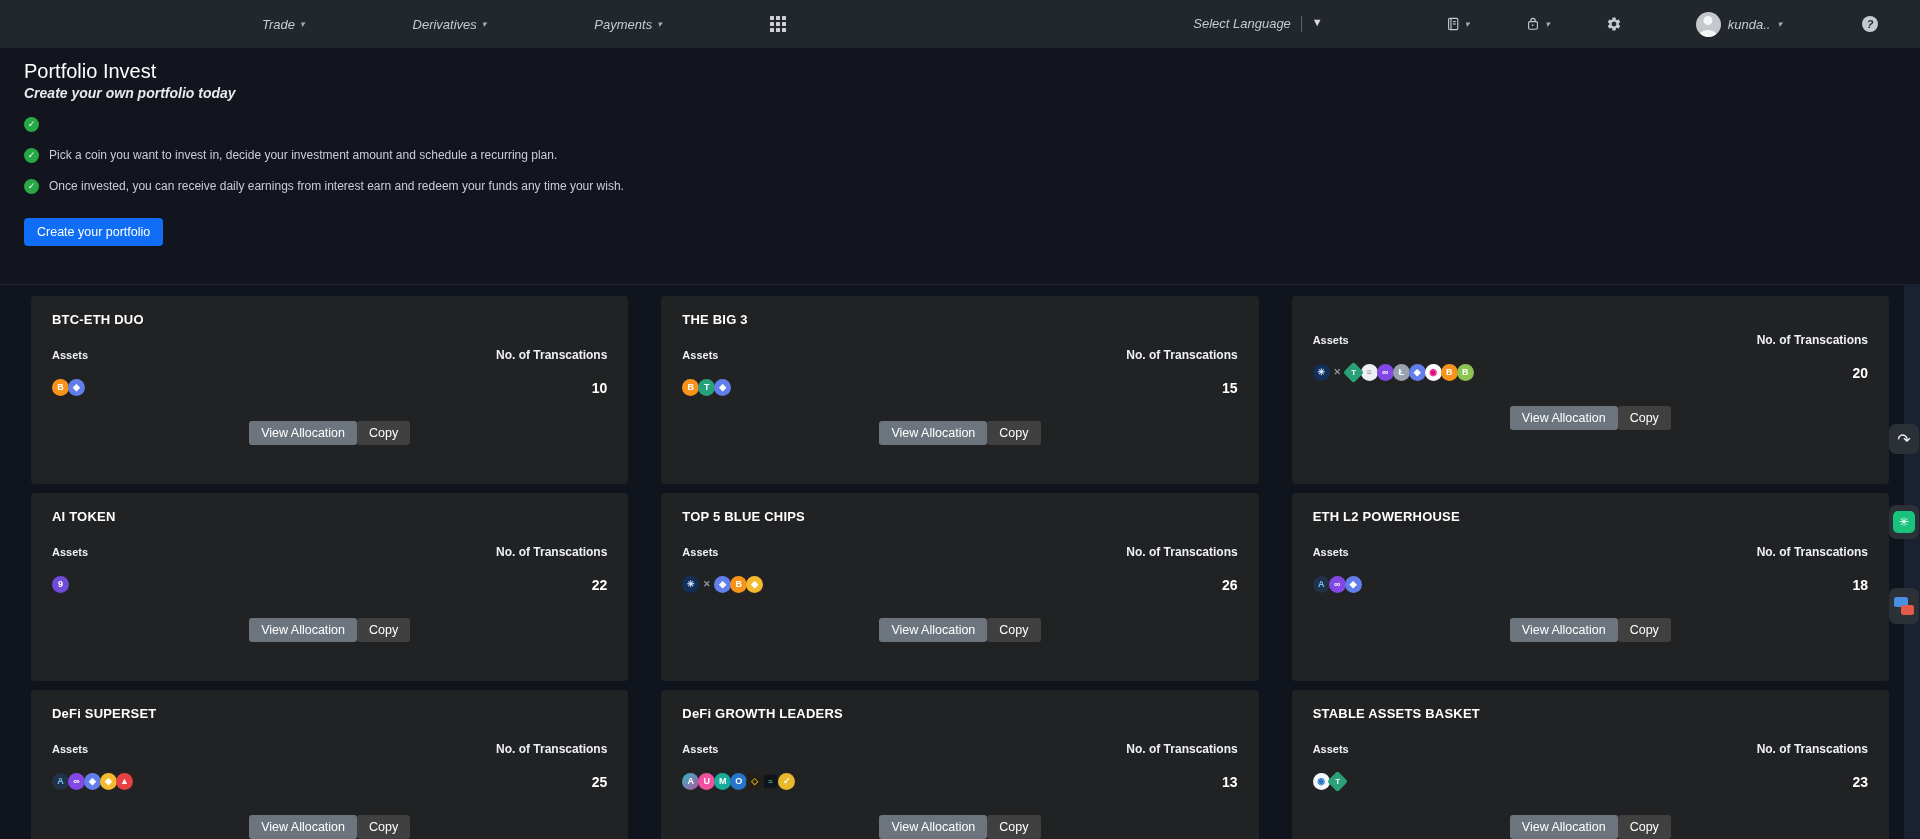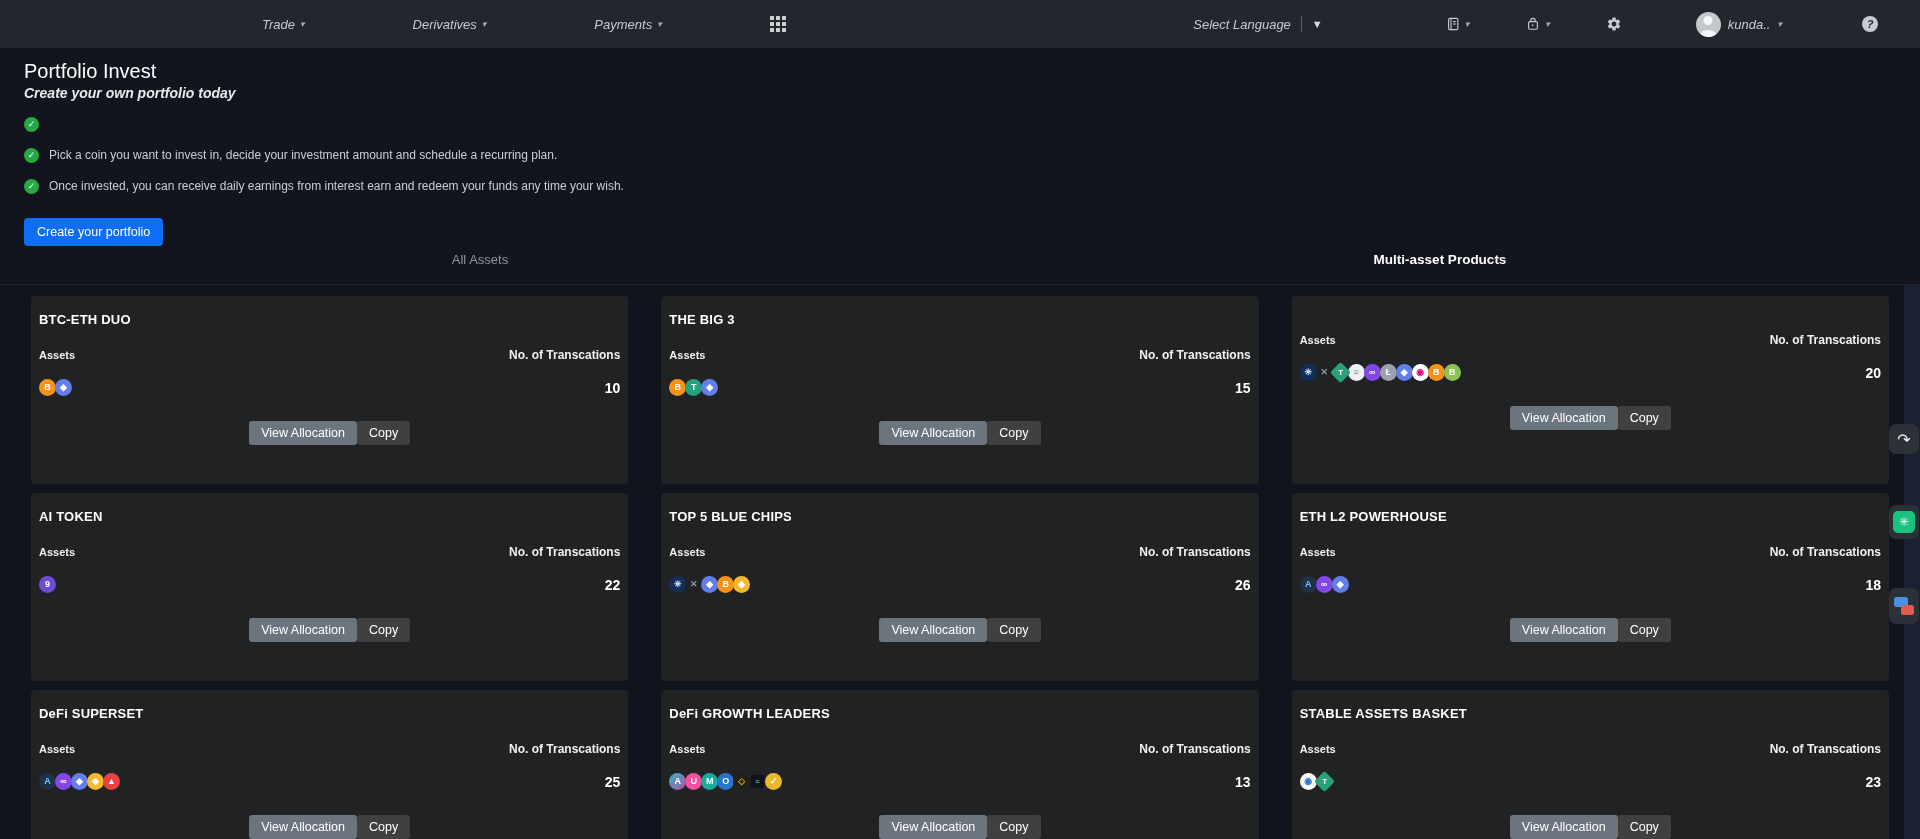--- a/index.html
+++ b/index.html
@@ -9,21 +9,21 @@
   
   .nav { height:48px; background:#22262d; display:flex; align-items:center;
     position:relative; color:#c6cbd1; font-size:13px;font-style:italic; }
   .nav-left { display:flex; align-items:center; padding-left:262px; }
   .nav-item { display:flex; align-items:center; gap:5px; margin-right:108px; cursor:pointer; white-space:nowrap; }
   .caret { font-size:9px; color:#a7adb5; line-height:1; }
   .grid-icon { display:grid; grid-template-columns:repeat(3,4px); grid-template-rows:repeat(3,4px);
     gap:2px; cursor:pointer; }
   .grid-icon i { background:#ced2d6; border-radius:0.5px; }
   .nav-right { position:absolute; right:0; top:0; height:48px; display:flex; align-items:center; padding-right:42px; }
-  .lang { display:flex; align-items:center; gap:10px; cursor:pointer; }
+  .lang { display:flex; gap:10px; cursor:pointer; }
   .lang-sep { width:1px; height:16px; background:#5a6068; }
   .lang-caret { font-size:11px; color:#d7dadd; }
   .nav-icon-btn { display:flex; align-items:center; gap:4px; cursor:pointer; }
   .book { margin-left:122px; }
   .bag  { margin-left:56px; }
   .gear { margin-left:56px; }
   .user { margin-left:74px; display:flex; align-items:center; gap:7px; cursor:pointer; }
   .avatar { width:25px; height:25px; border-radius:50%; background:#c4c7cb; position:relative; overflow:hidden; }
   .avatar:before { content:""; position:absolute; left:50%; top:4px; transform:translateX(-50%);
     width:9px; height:9px; border-radius:50%; background:#f4f5f6; }
@@ -47,21 +47,21 @@
   .cta { margin-top:10px; display:inline-block; background:#0f6ef5; color:#fff; border:none;
     font-size:12.5px; padding:7px 13px; border-radius:4px; cursor:pointer; font-family:inherit; }
   .section-heads { margin-top:auto; display:flex; padding-bottom:17px; }
   .section-head { width:50%; text-align:center; }
   .head-left { color:#8d949e; font-size:13px; }
   .head-right { color:#fff; font-size:13.5px; font-weight:bold; }
 
   
   .cards { padding:11px 31px 0; display:grid; grid-template-columns:repeat(3,1fr);
     column-gap:33px; row-gap:9px; }
-  .card { background:#212224; border-radius:4px; height:188px; padding:16px 8px; }
+  .card { background:#212224; border-radius:4px; height:188px; padding:16px 21px; }
   .card-title { color:#fff; font-size:13px; font-weight:bold; letter-spacing:0.2px; }
   .card-row { display:flex; justify-content:space-between; align-items:center; }
   .labels-row { margin-top:21px; }
   .assets-label { color:#f0f1f3; font-size:11px; font-weight:bold; }
   .tx-label { color:#f0f1f3; font-size:12px; font-weight:bold; }
   .coins-row { margin-top:17px; }
   .coins { display:flex; align-items:center; }
   .coin { width:17px; height:17px; border-radius:50%; margin-right:-1px;
     display:flex; align-items:center; justify-content:center; flex:0 0 auto; }
   .coin-glyph { font-size:9px; font-weight:bold; line-height:1; }
@@ -179,24 +179,20 @@
         <span class="check">✓</span>
         <span class="bullet-text">Pick a coin you want to invest in, decide your investment amount and schedule a recurring plan.</span>
       </div>
       <div class="bullet">
         <span class="check">✓</span>
         <span class="bullet-text">Once invested, you can receive daily earnings from interest earn and redeem your funds any time your wish.</span>
       </div>
     </div>
     <button class="cta">Create your portfolio</button>
   </div>
-  <div class="section-heads">
-    <div class="section-head head-left">All Assets</div>
-    <div class="section-head head-right">Multi-asset Products</div>
-  </div>
 </div>
 
 <div class="cards" id="cards-grid">
   <div class="card">
     <div class="card-title">BTC-ETH DUO</div>
     <div class="card-row labels-row">
       <span class="assets-label">Assets</span>
       <span class="tx-label">No. of Transcations</span>
     </div>
     <div class="card-row coins-row">

